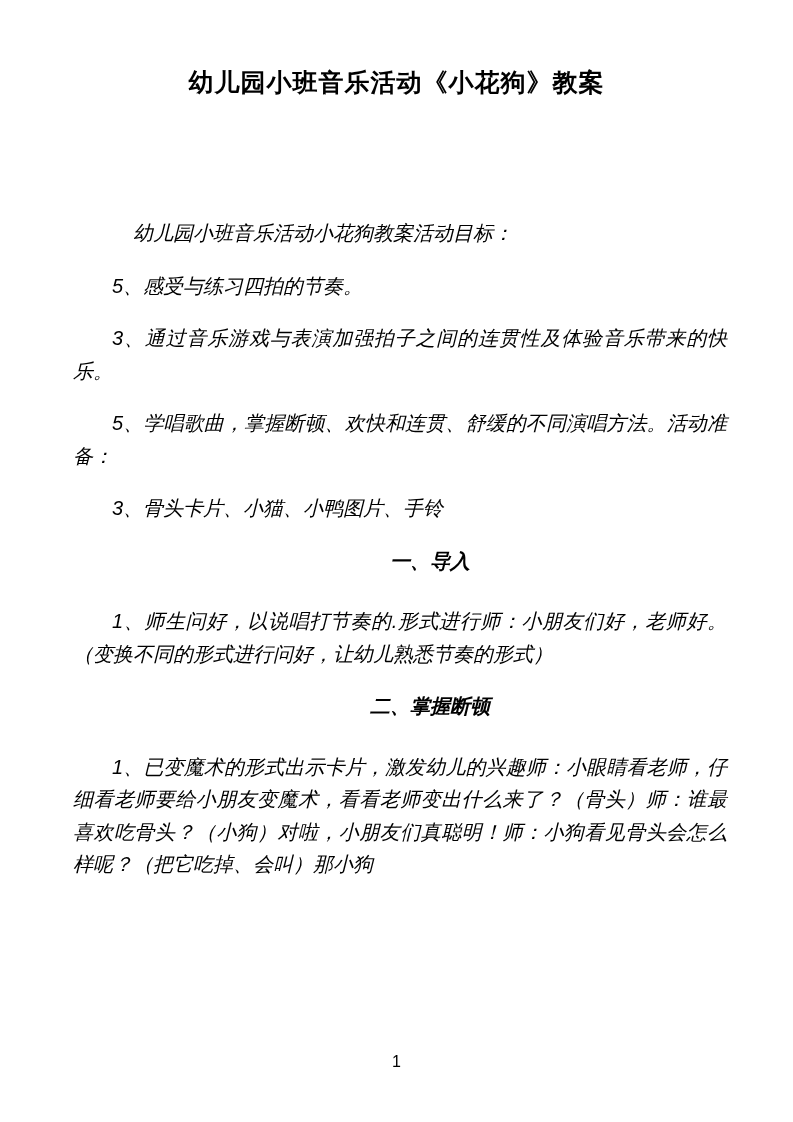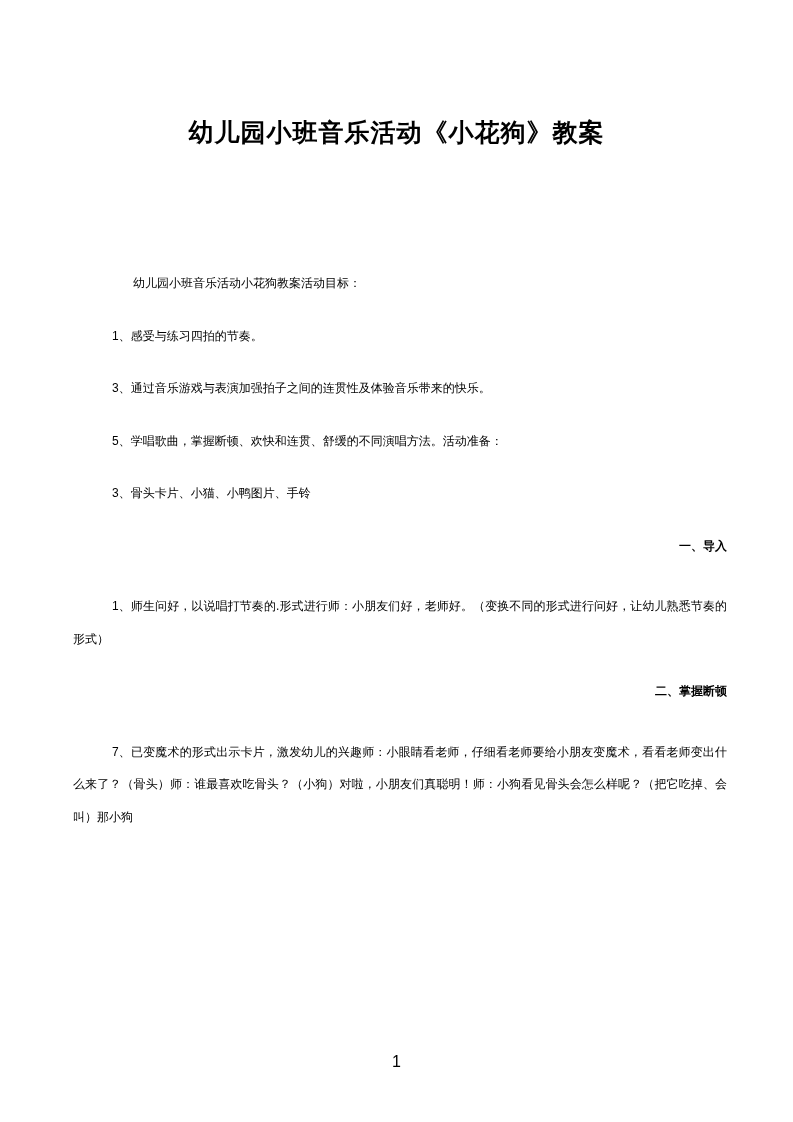--- a/index.html
+++ b/index.html
@@ -12,47 +12,48 @@
     position: relative;
     width: 793px;
     height: 1122px;
     margin: 0 auto;
     background: #ffffff;
     color: #000000;
     font-family: "Liberation Sans", "DejaVu Sans", sans-serif;
     overflow: hidden;
   }
   .doc-title {
-    margin: 16px;
-    padding-top: 100px;
+    margin: 0;
+    padding-top: 66px;
     font-size: 25px;
     line-height: 32px;
     font-weight: 700;
     text-align: center;
     letter-spacing: 1px;
   }
   .doc-body {
     margin: 119px 66px 0 73px;
   }
   .para {
     margin: 0 0 20px 0;
-    font-size: 12px;
+    font-size: 20px;
     line-height: 32.5px;
     text-align: justify;
     text-indent: 39px;
     word-break: break-all;
+    font-style: italic;
   }
   .para.indent-wide {
     text-indent: 60px;
   }
   .para.section {
     text-indent: 60px;
     font-weight: 700;
     margin-bottom: 28px;
-    text-align: right;
+    text-align: center;
   }
   .page-number {
     position: absolute;
     bottom: 50px;
     left: 0;
     right: 0;
     text-align: center;
     font-size: 16px;
     line-height: 20px;
   }
@@ -60,35 +61,35 @@
 </head>
 <body>
 
 <div class="page">
 
   <h1 class="doc-title"><span>幼儿园小班音乐活动《小花狗》教案</span></h1>
 
   <div class="doc-body">
     <p class="para indent-wide">幼儿园小班音乐活动小花狗教案活动目标：</p>
 
-    <p class="para">1、感受与练习四拍的节奏。</p>
+    <p class="para">5、感受与练习四拍的节奏。</p>
 
 
     <p class="para">3、通过音乐游戏与表演加强拍子之间的连贯性及体验音乐带来的快乐。</p>
 
 
     <p class="para">5、学唱歌曲，掌握断顿、欢快和连贯、舒缓的不同演唱方法。活动准备：</p>
 
     <p class="para">3、骨头卡片、小猫、小鸭图片、手铃</p>
 
 
     <p class="para section">一、导入</p>
 
     <p class="para">1、师生问好，以说唱打节奏的.形式进行师：小朋友们好，老师好。（变换不同的形式进行问好，让幼儿熟悉节奏的形式）</p>
 
     <p class="para section">二、掌握断顿</p>
 
-    <p class="para">7、已变魔术的形式出示卡片，激发幼儿的兴趣师：小眼睛看老师，仔细看老师要给小朋友变魔术，看看老师变出什么来了？（骨头）师：谁最喜欢吃骨头？（小狗）对啦，小朋友们真聪明！师：小狗看见骨头会怎么样呢？（把它吃掉、会叫）那小狗</p>
+    <p class="para">1、已变魔术的形式出示卡片，激发幼儿的兴趣师：小眼睛看老师，仔细看老师要给小朋友变魔术，看看老师变出什么来了？（骨头）师：谁最喜欢吃骨头？（小狗）对啦，小朋友们真聪明！师：小狗看见骨头会怎么样呢？（把它吃掉、会叫）那小狗</p>
   </div>
 
   <div class="page-number">1</div>
 
 </div>
 
 </body></html>

